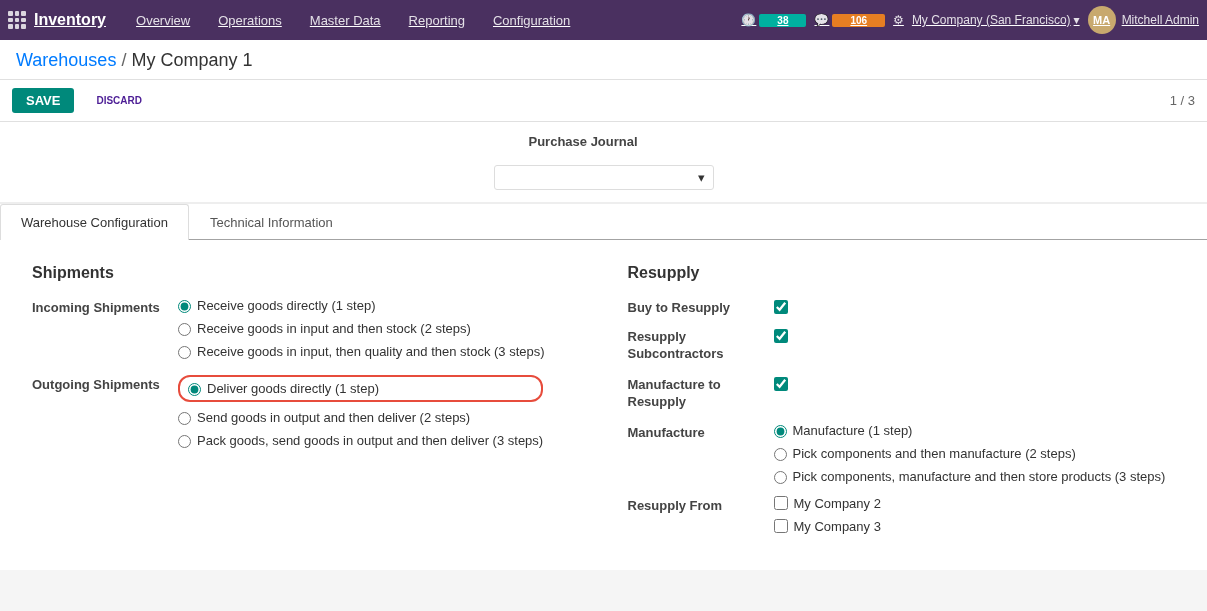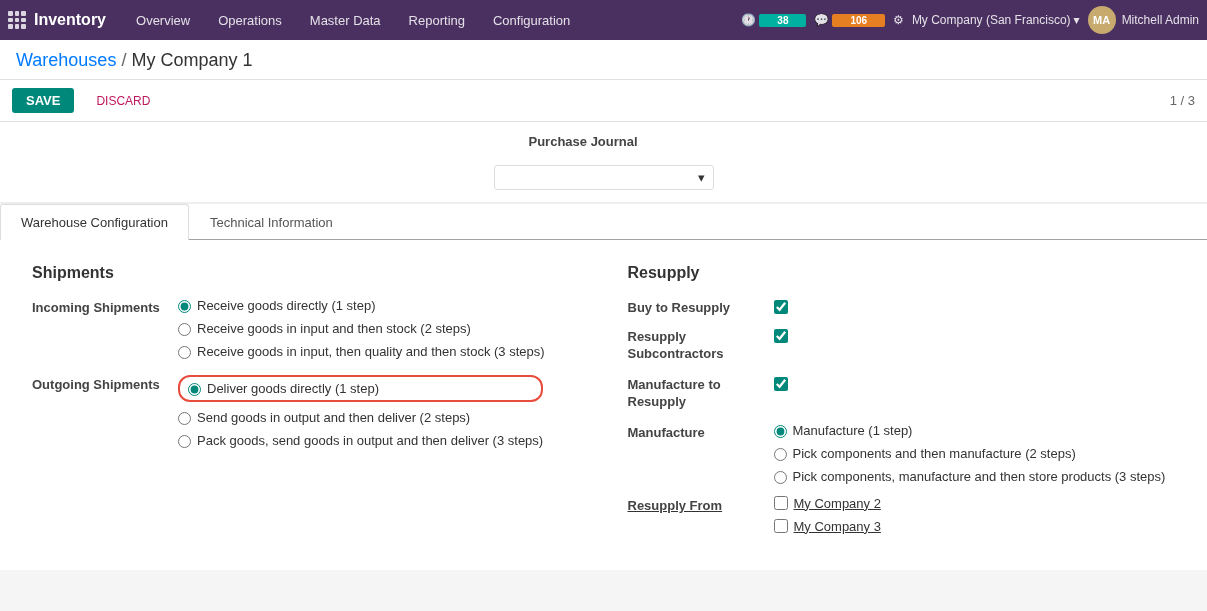--- a/index.html
+++ b/index.html
@@ -6,20 +6,21 @@
     body { font-family: 'Segoe UI', Arial, sans-serif; font-size: 13px; background: #f5f5f5; color: #333; }
 
     
     .topnav {
       background: #4a3060;
       display: flex;
       align-items: center;
       height: 40px;
       padding: 0 8px;
       color: #fff;
+      text-decoration: underline;
     }
     .topnav-logo {
       display: flex;
       align-items: center;
       gap: 8px;
       margin-right: 16px;
     }
     .topnav-logo-icon {
       display: grid;
       grid-template-columns: 1fr 1fr 1fr;
@@ -132,27 +133,27 @@
       color: #fff;
       border: none;
       padding: 5px 14px;
       border-radius: 3px;
       cursor: pointer;
       font-size: 13px;
       font-weight: 600;
     }
     .btn-discard {
       background: transparent;
-      color: #be185d;
+      color: #4c1d95;
       border: none;
       padding: 5px 14px;
       border-radius: 3px;
       cursor: pointer;
-      font-size: 12px;
-      font-weight: 400;
+      font-size: 10px;
+      font-weight: 700;
     }
     .pagination {
       margin-left: auto;
       color: #666;
       font-size: 13px;
     }
 
     
     .main-content {
       background: #fff;
@@ -435,21 +436,21 @@
               <input type="radio" name="manufacture" style="">
               <span>Pick components and then manufacture (2 steps)</span>
             </label>
             <label class="radio-item">
               <input type="radio" name="manufacture" style="">
               <span>Pick components, manufacture and then store products (3 steps)</span>
             </label>
           </div>
         </div>
 
-        <div class="field-row" style="margin-top: 12px; text-decoration: underline;">
+        <div class="field-row" style="margin-top: 12px;">
           <div class="field-row-label">Resupply From</div>
           <div class="resupply-checkboxes">
             <label class="resupply-from-item">
               <input type="checkbox" style="width: 14px; height: 14px;">
               <span>My Company 2</span>
             </label>
             <label class="resupply-from-item">
               <input type="checkbox" style="width: 14px; height: 14px;">
               <span>My Company 3</span>
             </label>

